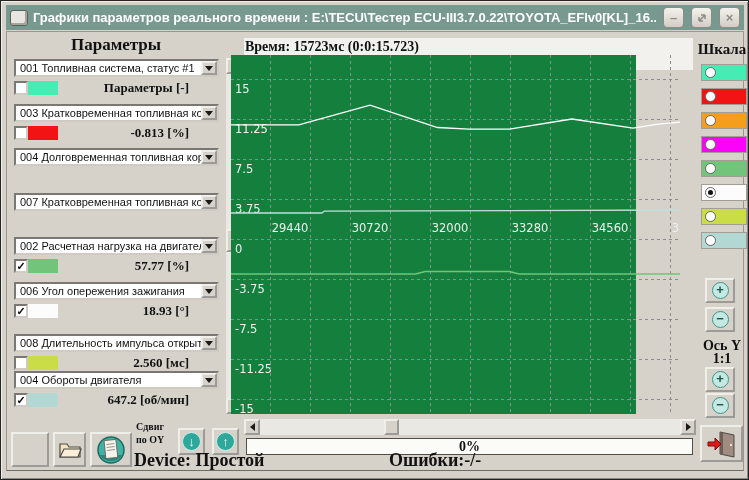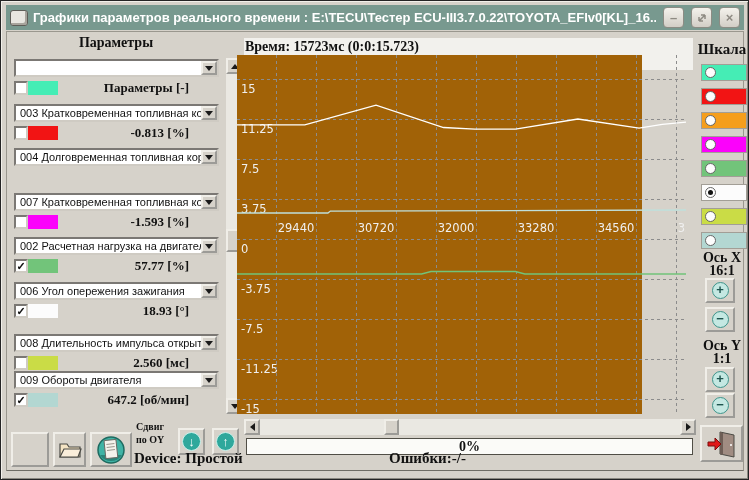--- a/index.html
+++ b/index.html
@@ -10,21 +10,21 @@
        display:flex;align-items:center;padding:0 4px;box-sizing:border-box;gap:5px;}
   .appicon{width:16px;height:14px;background:#E8E6E0;border:1px solid #5E5E58;border-radius:3px;
        box-shadow:inset -2px -2px 0 #A8A49C;}
   .title-text{flex:1;color:#FFFFFF;font-weight:bold;font-size:13px;white-space:nowrap;overflow:hidden;}
   .tb-btn{width:21px;height:21px;border-radius:4px;background:linear-gradient(#F4F2EC,#D2CEC6);
        border:1px solid #8C8C84;color:#8E8B83;display:flex;align-items:center;justify-content:center;
        font-weight:bold;font-size:13px;margin-left:2px;box-sizing:border-box;}
   .frame{position:absolute;left:5px;top:30px;width:738px;height:440px;border:1px solid #9A978E;
        border-bottom-color:#6E6C64;pointer-events:none;box-sizing:border-box;}
   .serifb{font-family:"Liberation Serif",serif;font-weight:bold;color:#111;}
-  .ptitle{position:absolute;left:8px;top:34px;width:214px;text-align:center;font-size:14px;}
+  .ptitle{position:absolute;left:8px;top:34px;width:214px;text-align:center;font-size:17px;}
   .prow{position:absolute;left:8px;width:214px;height:40px;}
   .combo{position:absolute;left:5px;top:0;width:205px;height:18px;background:#FFF;
        border:2px inset #CFCBC3;box-sizing:border-box;}
   .combo-text{font-size:11px;color:#111;padding:1px 20px 0 4px;white-space:nowrap;overflow:hidden;}
   .combo-btn{position:absolute;right:0;top:0;bottom:0;width:16px;background:#D6D2CA;
        border:2px outset #F0EEE8;display:flex;align-items:center;justify-content:center;box-sizing:border-box;}
   .arr-down{width:0;height:0;border-left:4px solid transparent;border-right:4px solid transparent;border-top:5px solid #1a1a1a;}
   .vrow{position:absolute;left:0;top:22px;width:214px;height:15px;}
   .chk{position:absolute;left:5px;top:0;width:14px;height:14px;background:#FFF;border:2px inset #CFCBC3;
        box-sizing:border-box;font-size:11px;line-height:10px;text-align:center;color:#111;font-weight:bold;}
@@ -42,27 +42,27 @@
   .tri-dn{width:0;height:0;border-left:4px solid transparent;border-right:4px solid transparent;border-top:5px solid #1a1a1a;}
   .tri-l{width:0;height:0;border-top:4px solid transparent;border-bottom:4px solid transparent;border-right:5px solid #1a1a1a;}
   .tri-r{width:0;height:0;border-top:4px solid transparent;border-bottom:4px solid transparent;border-left:5px solid #1a1a1a;}
   .hsb{position:absolute;left:243px;top:418px;width:452px;height:16px;background:#EAE8E2;}
   .hsb .left{left:0;top:0;width:16px;height:16px;}
   .hsb .right{right:0;top:0;width:16px;height:16px;}
   .hsb .thumb{left:140px;top:0;width:15px;height:16px;}
   
   .chart-header{position:absolute;left:243px;top:37px;width:449px;height:32px;background:#F2F1ED;
        font-size:14px;padding:0 0 0 1px;box-sizing:border-box;line-height:17px;}
-  .plot{position:absolute;left:236px;top:54px;width:405px;height:359px;background:#a16207;}
+  .plot{position:absolute;left:230px;top:54px;width:405px;height:359px;background:#15803d;}
   .plot svg{display:block;}
   .plot text{font-family:"DejaVu Sans",sans-serif;}
   
   .progress{position:absolute;left:245px;top:437px;width:447px;height:17px;background:#FBFBF8;
        border:1px solid #504E46;box-sizing:border-box;text-align:center;font-size:14px;line-height:15px;}
-  .status{position:absolute;font-size:15px;white-space:nowrap;}
+  .status{position:absolute;font-size:18px;white-space:nowrap;}
   
   .scale-title{position:absolute;left:695px;top:40px;width:52px;text-align:center;font-size:15px;}
   .srow{position:absolute;left:700px;width:46px;height:17px;border:1px solid #A29E96;box-sizing:border-box;}
   .radio{position:absolute;left:3px;top:2px;width:11px;height:11px;border-radius:50%;background:#FDFDFD;
        border:1px solid #666;box-sizing:border-box;}
   .radio.sel::after{content:"";position:absolute;left:2px;top:2px;width:5px;height:5px;border-radius:50%;background:#111;}
   .axlabel{position:absolute;left:693px;width:56px;text-align:center;font-size:14px;line-height:13px;}
   .axbtn{position:absolute;left:704px;width:30px;height:25px;background:#D6D2CA;border:2px outset #F0EEE8;
        box-sizing:border-box;display:flex;align-items:center;justify-content:center;}
   .axcirc{width:17px;height:17px;border-radius:50%;background:#C4E8E2;border:1px solid #3F948B;
@@ -97,20 +97,21 @@
         <span>×</span>
       </div>
   </div>
 
   <div class="frame"></div>
 
   <div class="ptitle serifb">Параметры</div>
   <div id="param-rows">
       <div class="prow" style="top: 58px;">
       <div class="combo">
+        <div class="combo-text">001 Топливная система, статус #1</div>
         <div class="combo-btn">
             <div class="arr-down"></div>
           </div>
       </div>
       <div class="vrow">
         <div class="chk"></div>
         <div class="chip" style="background: rgb(69, 237, 181);"></div>
         <div class="pvalue">Параметры [-]</div>
       </div>
     </div>
@@ -135,25 +136,20 @@
           </div>
       </div>
     </div>
       <div class="prow" style="top: 192px;">
       <div class="combo">
         <div class="combo-text">007 Кратковременная топливная кор</div>
         <div class="combo-btn">
             <div class="arr-down"></div>
           </div>
       </div>
-      <div class="vrow">
-        <div class="chk"></div>
-        <div class="chip" style="background: rgb(251, 2, 251);"></div>
-        <div class="pvalue">-1.593 [%]</div>
-      </div>
     </div>
       <div class="prow" style="top: 236px;">
       <div class="combo">
         <div class="combo-text">002 Расчетная нагрузка на двигател</div>
         <div class="combo-btn">
             <div class="arr-down"></div>
           </div>
       </div>
       <div class="vrow">
         <div class="chk">✓</div>
@@ -182,21 +178,21 @@
           </div>
       </div>
       <div class="vrow">
         <div class="chk"></div>
         <div class="chip" style="background: rgb(202, 220, 70);"></div>
         <div class="pvalue">2.560 [мс]</div>
       </div>
     </div>
       <div class="prow" style="top: 370px;">
       <div class="combo">
-        <div class="combo-text">009 Обороты двигателя</div>
+        <div class="combo-text">004 Обороты двигателя</div>
         <div class="combo-btn">
             <div class="arr-down"></div>
           </div>
       </div>
       <div class="vrow">
         <div class="chk">✓</div>
         <div class="chip" style="background: rgb(179, 215, 210);"></div>
         <div class="pvalue">647.2 [об/мин]</div>
       </div>
     </div>
@@ -291,24 +287,20 @@
       <div class="radio sel"></div>
     </div>
       <div class="srow" style="top: 207px; background: rgb(202, 220, 70);">
       <div class="radio"></div>
     </div>
       <div class="srow" style="top: 231px; background: rgb(179, 215, 210);">
       <div class="radio"></div>
     </div>
     </div>
 
-  <div class="axlabel serifb" style="top:250px">
-    <div>Ось X</div>
-    <div>16:1</div>
-  </div>
   <div class="axbtn" style="top:277px">
     <div class="axcirc">+</div>
   </div>
   <div class="axbtn" style="top:306px">
     <div class="axcirc">−</div>
   </div>
   <div class="axlabel serifb" style="top:338px">
     <div>Ось Y</div>
     <div>1:1</div>
   </div>

